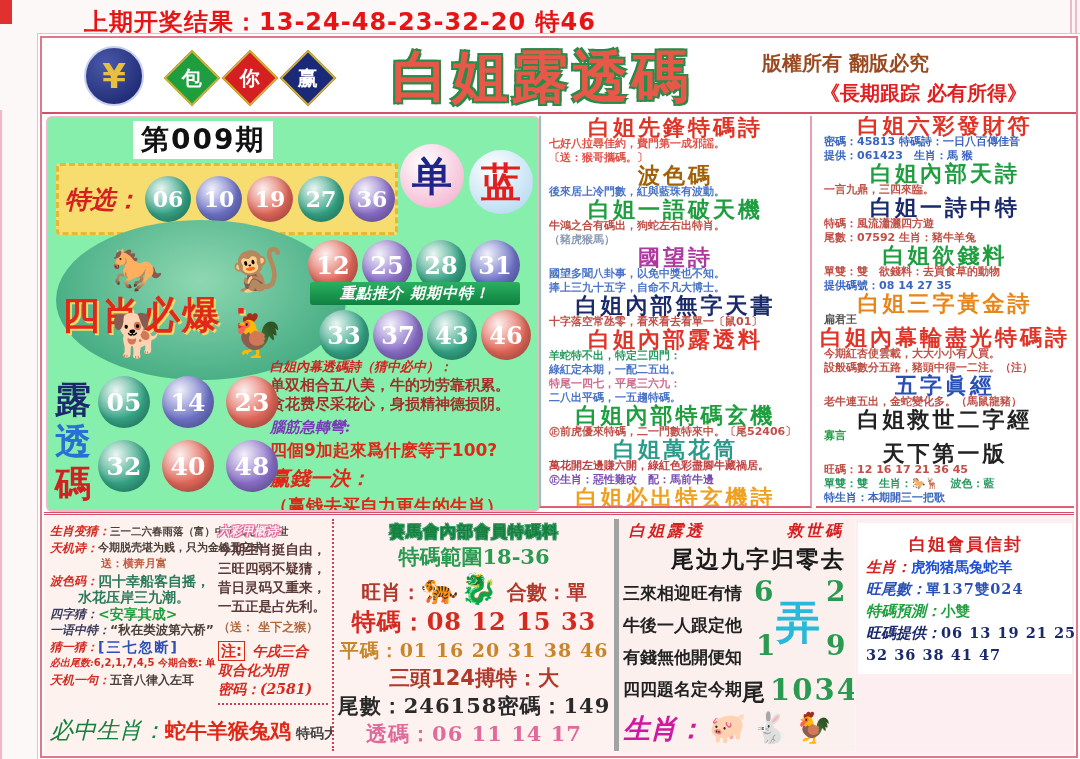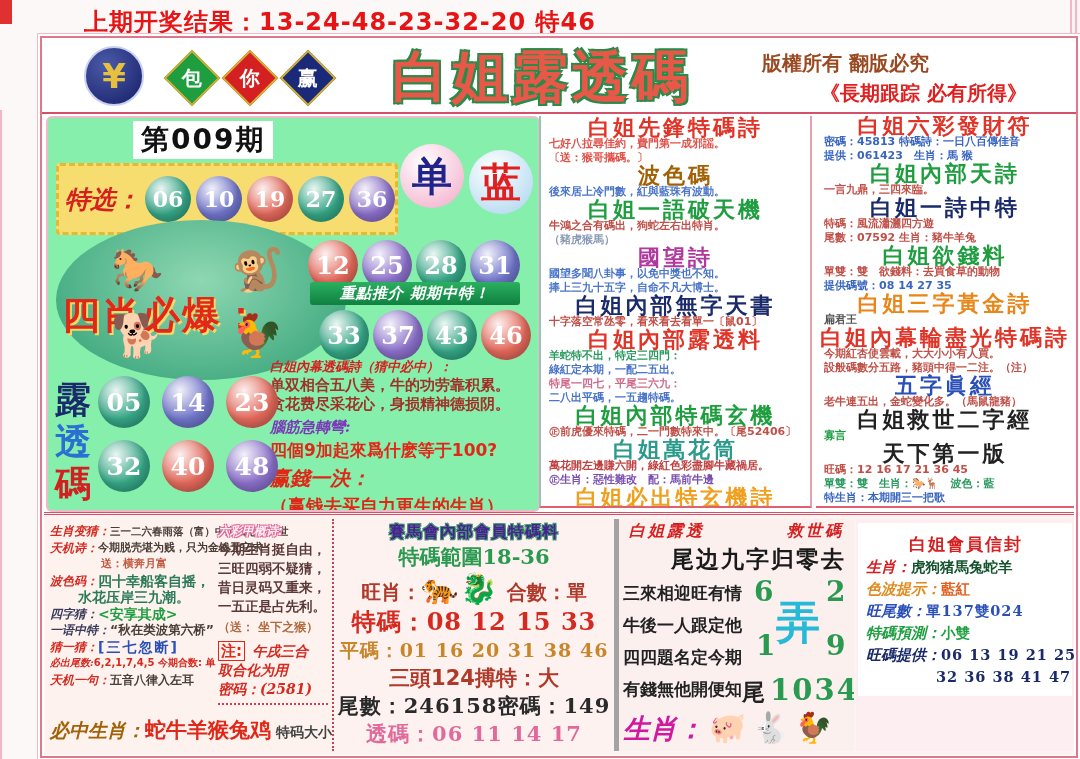--- a/index.html
+++ b/index.html
@@ -93,26 +93,26 @@
   .bl-left .bl-row:nth-child(5){justify-content:center;}
   .bl-left .bl-row:nth-child(9){font-size:10px;}
   .bl-aside{width:110px;padding-top:4px;font-size:13px;}
   .aside-title{font-weight:900;font-size:12px;color:#fdeef2;text-shadow:1px 1px 0 #e06a9a,-1px -1px 0 #e06a9a,1px -1px 0 #e06a9a,-1px 1px 0 #e06a9a;font-style:italic;}
   .aside-line{font-weight:900;color:#5a3a38;line-height:19px;font-size:13.5px;}
   .aside-song{font-weight:bold;color:#b06a40;font-size:12px;line-height:22px;}
   .note-block{margin-top:4px;border-bottom:2px dotted #d04050;padding-bottom:4px;}
   .note-label{color:#e02818;font-weight:900;font-size:15px;border:1px solid #e02818;padding:0 2px;margin-right:3px;}
   .note-line{color:#d42a20;font-weight:900;font-style:italic;font-size:14px;line-height:19px;font-family:"DejaVu Serif",serif;}
   .bl-footer{width:100%;padding:4px 2px 0 4px;white-space:nowrap;}
-  .f-label{color:#a16207;font-weight:700;font-style:italic;font-size:19px;font-family:"DejaVu Serif",serif;}
+  .f-label{color:#15803d;font-weight:400;font-style:italic;font-size:23px;font-family:"DejaVu Serif",serif;}
   .f-value{color:#e02818;font-weight:900;font-size:21px;font-family:"DejaVu Serif",serif;}
   .f-label2{color:#444;font-weight:900;font-size:14px;}
   .bp2{left:292px;width:276px;background:#fdf2f0;text-align:center;padding-top:3px;}
   .bp2 div{white-space:nowrap;}
-  .bp2-title{font-size:16px;font-weight:900;letter-spacing:1px;color:#4c1d95;
+  .bp2-title{font-size:16px;font-weight:900;letter-spacing:1px;color:#15803d;
        text-shadow:1px 1px 0 #3a9a6a,-1px -1px 0 #3a9a6a,1px -1px 0 #3a9a6a,-1px 1px 0 #3a9a6a;}
   .bp2-range{font-size:21px;font-weight:900;color:#2a9a50;font-family:"DejaVu Serif",serif;}
   .bp2-wx{font-size:20px;font-weight:900;color:#b03a2a;font-family:"DejaVu Serif",serif;}
   .bp2-tema{font-size:24px;font-weight:900;color:#d42a20;font-family:"DejaVu Serif",serif;}
   .bp2-ping{font-size:19px;font-weight:900;color:#c8862a;font-family:"DejaVu Serif",serif;}
   .bp2-santou{font-size:21px;font-weight:900;color:#b03a2a;}
   .bp2-wei{font-size:21px;font-weight:900;color:#2a2a2a;font-family:"DejaVu Serif",serif;}
   .bp2-tou{font-size:21px;font-weight:900;color:#e06a9a;font-family:"DejaVu Serif",serif;}
   .bp2-tou2{font-size:21px;font-weight:900;color:#d42a20;font-family:"DejaVu Serif",serif;}
   .bp3{left:570px;width:240px;background:#fbf0ee;border-left:5px solid #a3a3a3;padding:2px 4px;}
@@ -410,22 +410,22 @@
     <div class="bp bp3">
       <div class="bp3-head">
         <span>白姐露透</span>
         <span>救世碼</span>
       </div>
       <div class="bp3-big">尾边九字归零去</div>
       <div class="bp3-mid">
         <div class="bp3-poem">
           <div>三來相迎旺有情</div>
           <div>牛後一人跟定他</div>
+          <div>有錢無他開便知</div>
           <div>四四題名定今期</div>
-          <div>有錢無他開便知</div>
         </div>
         <div>
           <div class="bp3-numsbox">
             <span class="bp3-num n0">6</span>
             <span class="bp3-num n1">2</span>
             <span class="bp3-center">弄</span>
             <span class="bp3-num n2">1</span>
             <span class="bp3-num n3">9</span>
           </div>
           <div class="bp3-weirow">
@@ -436,22 +436,21 @@
       </div>
       <div class="bp3-sx">
         <span class="sx-label">生肖：</span>
         <span class="sx-icons">🐖🐇🐓</span>
       </div>
     </div>
 
     <div class="bp bp4">
       <div class="bp4-card">
         <div class="bp4-title">白姐會員信封</div>
-        <div class="bp4-row"><span class="bl-label" style="color: rgb(212, 32, 32);">生肖：</span><span class="bl-value" style="color: #14532d;">虎狗猪馬兔蛇羊</span></div>
-        <div class="bp4-row"><span class="bl-label" style="color: rgb(224, 138, 32);">色波提示：</span><span class="bl-value" style="color: rgb(224, 96, 32);">藍紅</span></div>
+        <div class="bp4-row"><span class="bl-label" style="color: rgb(212, 32, 32);">生肖：</span><span class="bl-value" style="color: #1d4ed8;">虎狗猪馬兔蛇羊</span></div>
         <div class="bp4-row"><span class="bl-label" style="color: rgb(42, 80, 184);">旺尾數：</span><span class="bl-value mono-nums" style="color: rgb(42, 80, 184);">單137雙024</span></div>
         <div class="bp4-row"><span class="bl-label" style="color: rgb(31, 158, 64);">特碼預測：</span><span class="bl-value" style="color: rgb(31, 158, 64);">小雙</span></div>
         <div class="bp4-row"><span class="bl-label" style="color: rgb(26, 42, 106);">旺碼提供：</span><span class="bl-value mono-nums" style="color: rgb(26, 42, 106);">06 13 19 21 25</span></div>
         <div class="bp4-row"><span class="bl-value mono-nums" style="color: rgb(26, 42, 106);">32 36 38 41 47</span></div>
       </div>
     </div>
 
   </div>
 </div>
 

